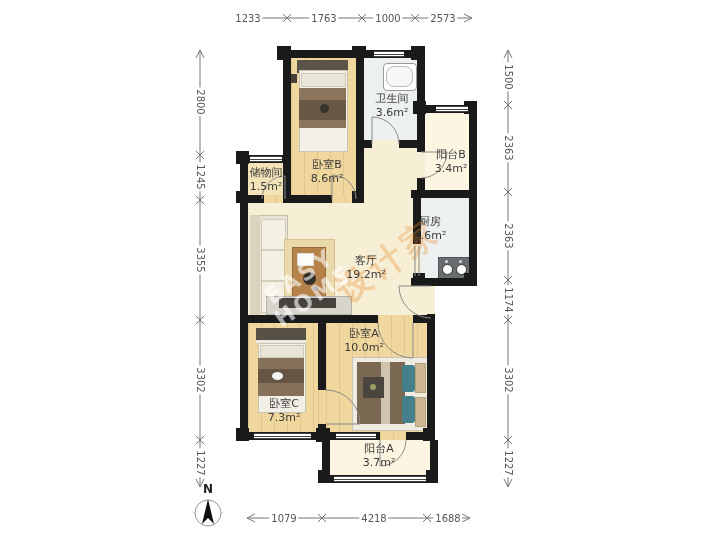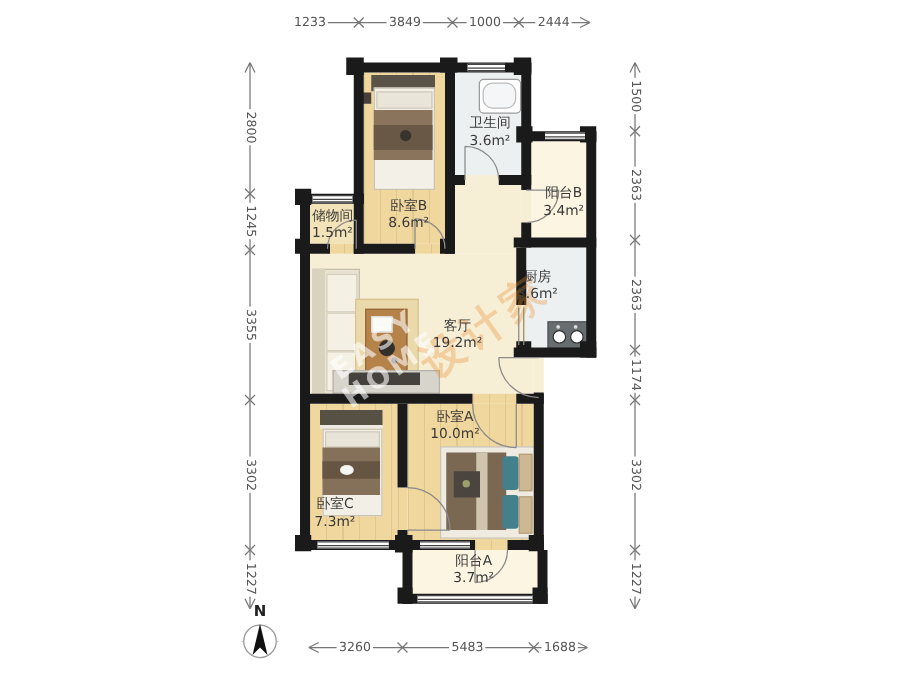--- a/index.html
+++ b/index.html
@@ -189,25 +189,25 @@
     </g>
 
     <g>
       <line x1="193" y1="513" x2="223" y2="513" stroke="#ccc" stroke-width="1"></line>
       <circle cx="208" cy="513" r="13" fill="#fff" stroke="#999" stroke-width="1"></circle>
       <polygon points="208,499 202,524 208,518 214,524" fill="#111"></polygon>
     </g>
   </svg>
 
   <div class="dim" style="left:248px;top:18px;">1233</div>
-  <div class="dim" style="left:324px;top:18px;">3849</div>
+  <div class="dim" style="left:324px;top:18px;">1763</div>
   <div class="dim" style="left:388px;top:18px;">1000</div>
-  <div class="dim" style="left:443px;top:18px;">2444</div>
-  <div class="dim" style="left:284px;top:518px;">3260</div>
-  <div class="dim" style="left:374px;top:518px;">5483</div>
+  <div class="dim" style="left:443px;top:18px;">2573</div>
+  <div class="dim" style="left:284px;top:518px;">1079</div>
+  <div class="dim" style="left:374px;top:518px;">4218</div>
   <div class="dim" style="left:448px;top:518px;">1688</div>
   <div class="dim dimV" style="left:200px;top:102px;">2800</div>
   <div class="dim dimV" style="left:200px;top:177px;">1245</div>
   <div class="dim dimV" style="left:200px;top:260px;">3355</div>
   <div class="dim dimV" style="left:200px;top:380px;">3302</div>
   <div class="dim dimV" style="left:200px;top:463px;">1227</div>
   <div class="dim dimV" style="left:508px;top:77px;">1500</div>
   <div class="dim dimV" style="left:508px;top:148px;">2363</div>
   <div class="dim dimV" style="left:508px;top:236px;">2363</div>
   <div class="dim dimV" style="left:508px;top:300px;">1174</div>
@@ -235,21 +235,21 @@
     <span>1.5m²</span>
   </div>
   <div class="room-label" style="left:366px;top:268px;">
     <span>客厅</span>
     <span>19.2m²</span>
   </div>
   <div class="room-label" style="left:364px;top:341px;">
     <span>卧室A</span>
     <span>10.0m²</span>
   </div>
-  <div class="room-label" style="left:268px;top:411px;">
+  <div class="room-label" style="left:284px;top:411px;">
     <span>卧室C</span>
     <span>7.3m²</span>
   </div>
   <div class="room-label" style="left:379px;top:456px;">
     <span>阳台A</span>
     <span>3.7m²</span>
   </div>
 
   <div class="compass-label" style="left:208px;top:489px;">N</div>
 

